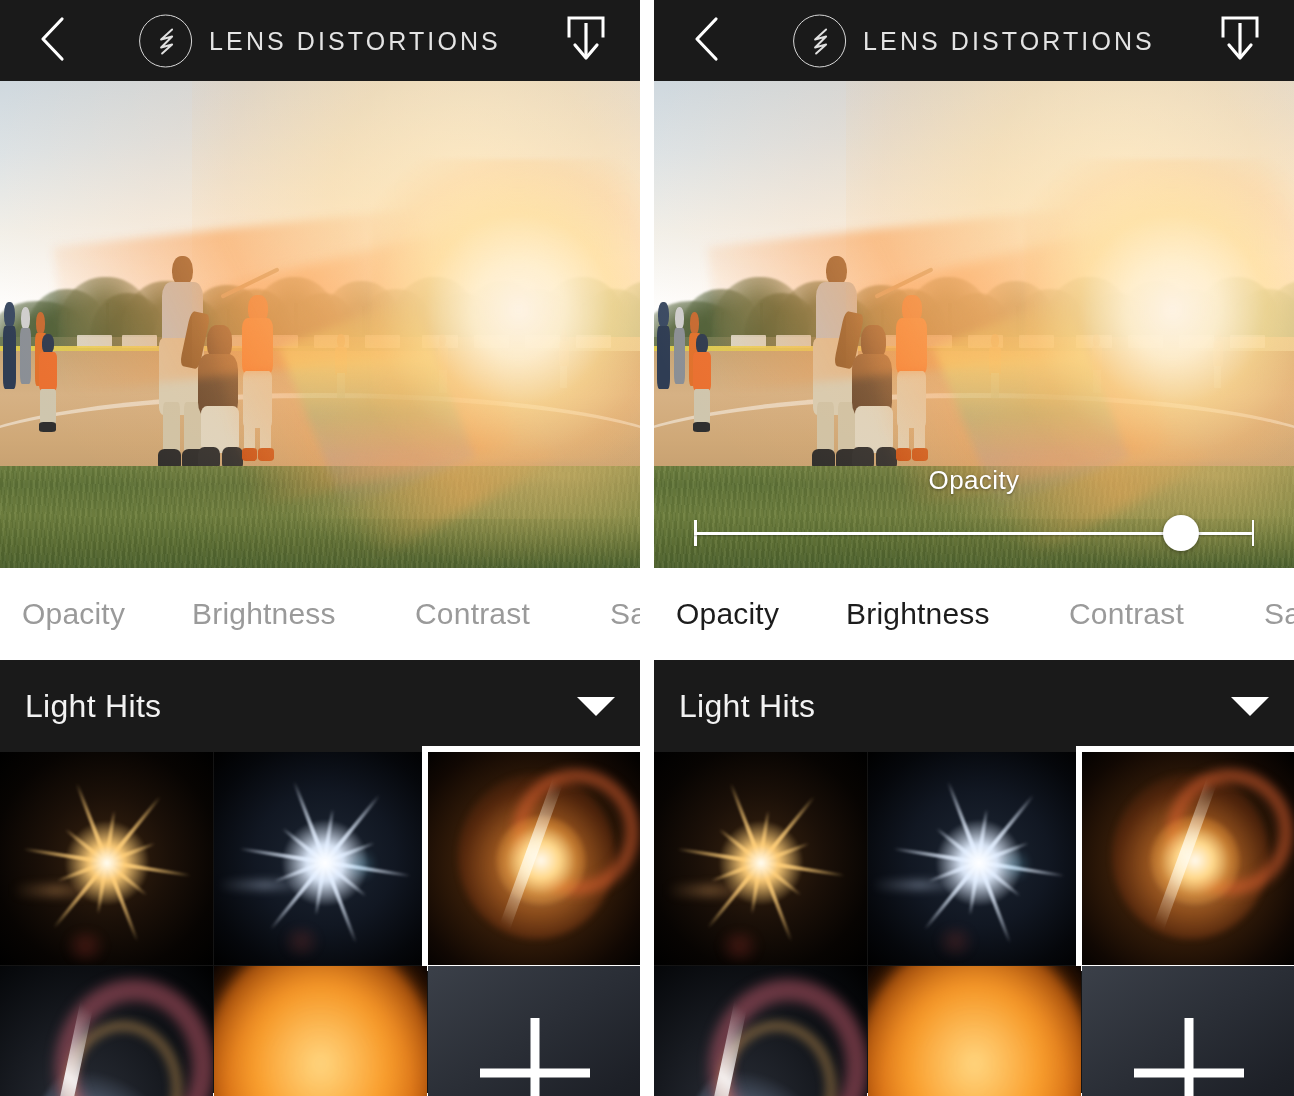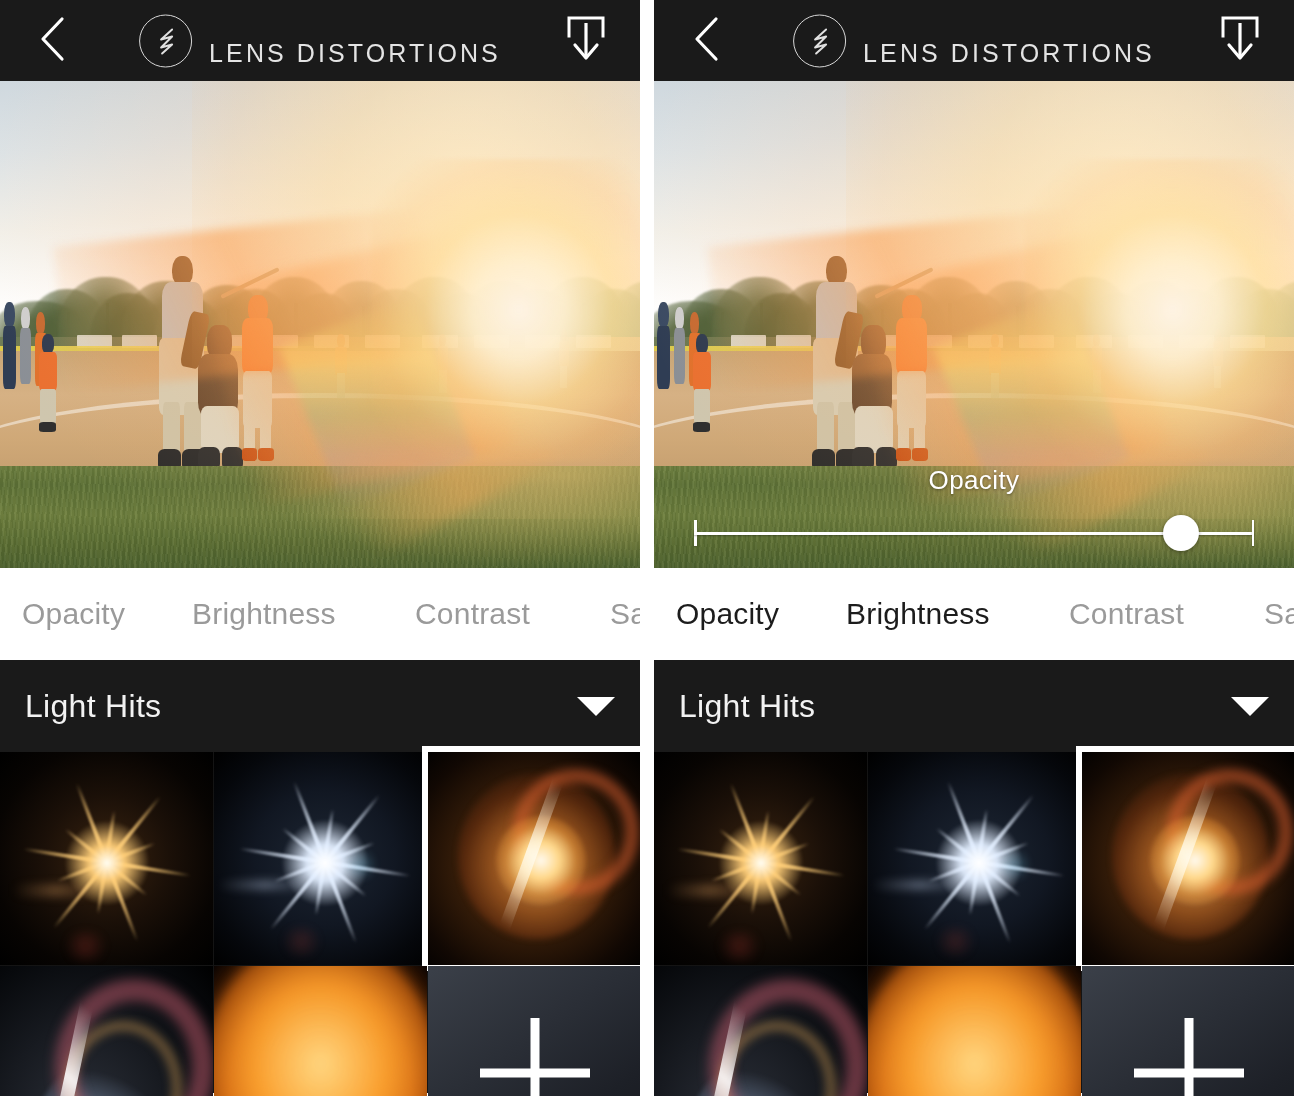--- a/index.html
+++ b/index.html
@@ -6,21 +6,21 @@
   body{width:1294px;height:1096px;overflow:hidden;font-family:"Liberation Sans",sans-serif;}
 
   .stage{position:relative;width:1294px;height:1096px;background:#ffffff;display:flex;}
   .panel{position:relative;width:640px;height:1096px;overflow:hidden;background:#ffffff;}
   .gap{width:14px;height:1096px;background:#ffffff;flex:0 0 14px;}
 
   
   .header{position:relative;height:81px;background:#1a1a1a;display:flex;align-items:center;}
   .back-btn{position:absolute;left:30px;top:50%;transform:translateY(-50%);width:44px;height:48px;
             display:flex;align-items:center;justify-content:center;cursor:pointer;}
-  .brand{position:absolute;left:50%;top:50%;transform:translate(-50%,-50%);display:flex;align-items:flex-end;gap:17px;}
+  .brand{position:absolute;left:50%;top:50%;transform:translate(-50%,-50%);display:flex;align-items:center;gap:17px;}
   .logo-circle{width:51px;height:51px;border:1.6px solid #d8d8d8;border-radius:50%;
                display:flex;align-items:center;justify-content:center;flex:0 0 51px;}
   .brand-text{color:#e4e4e4;font-size:25px;letter-spacing:3.1px;font-weight:300;white-space:nowrap;
               font-family:"Liberation Sans",sans-serif;}
   .dl-btn{position:absolute;right:30px;top:50%;transform:translateY(-50%);width:48px;height:52px;
           display:flex;align-items:center;justify-content:center;cursor:pointer;}
 
   
   .photo{position:relative;height:487px;overflow:hidden;background:#c9c9b4;}
   .photo-canvas{position:absolute;inset:0;}

